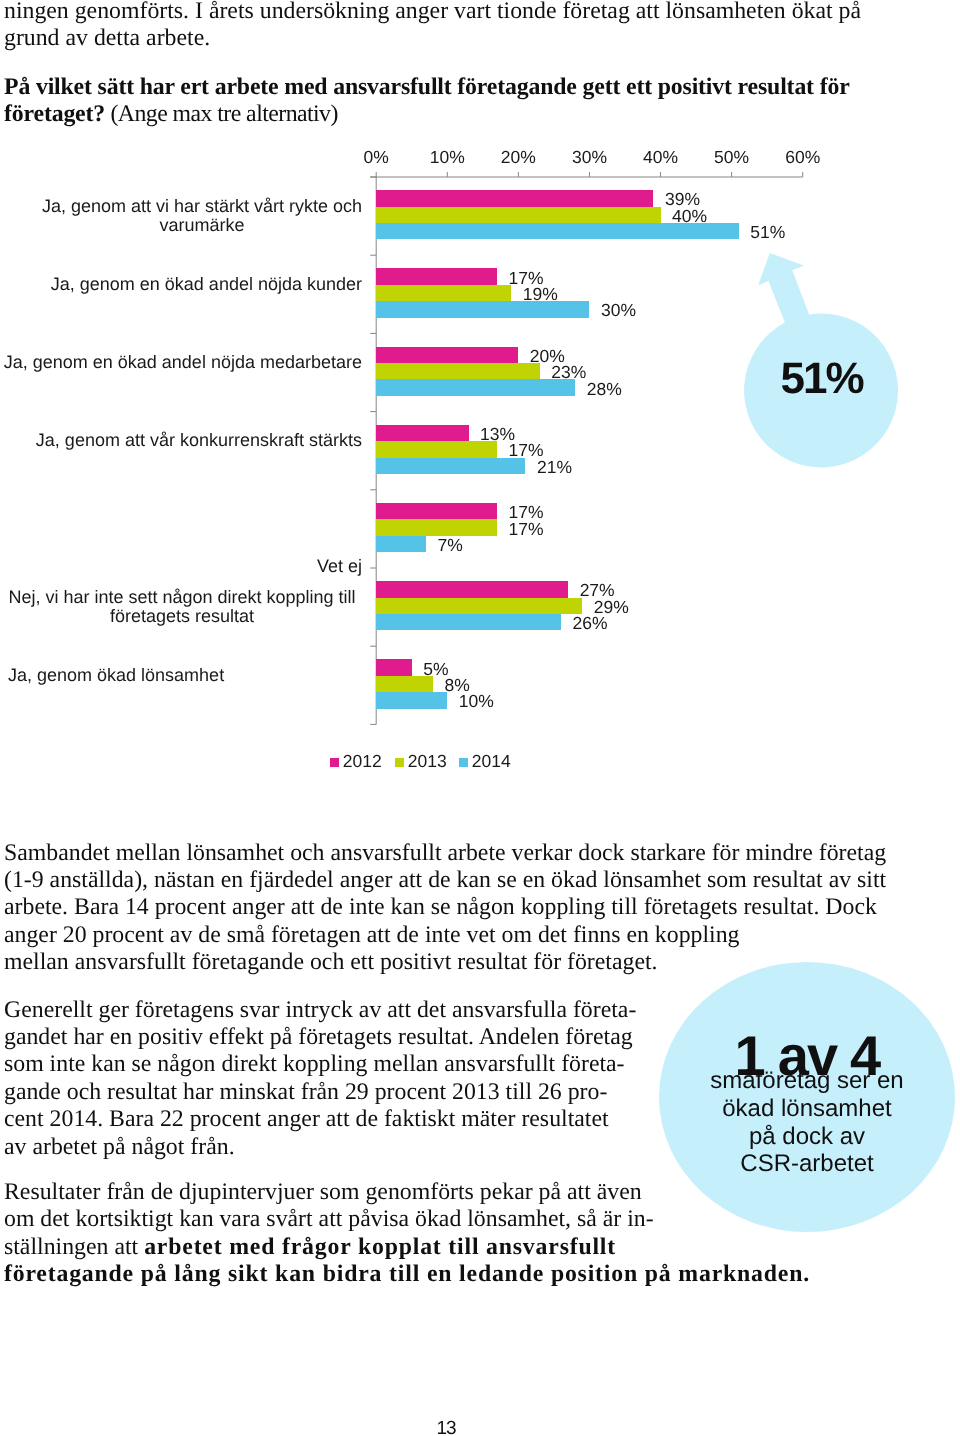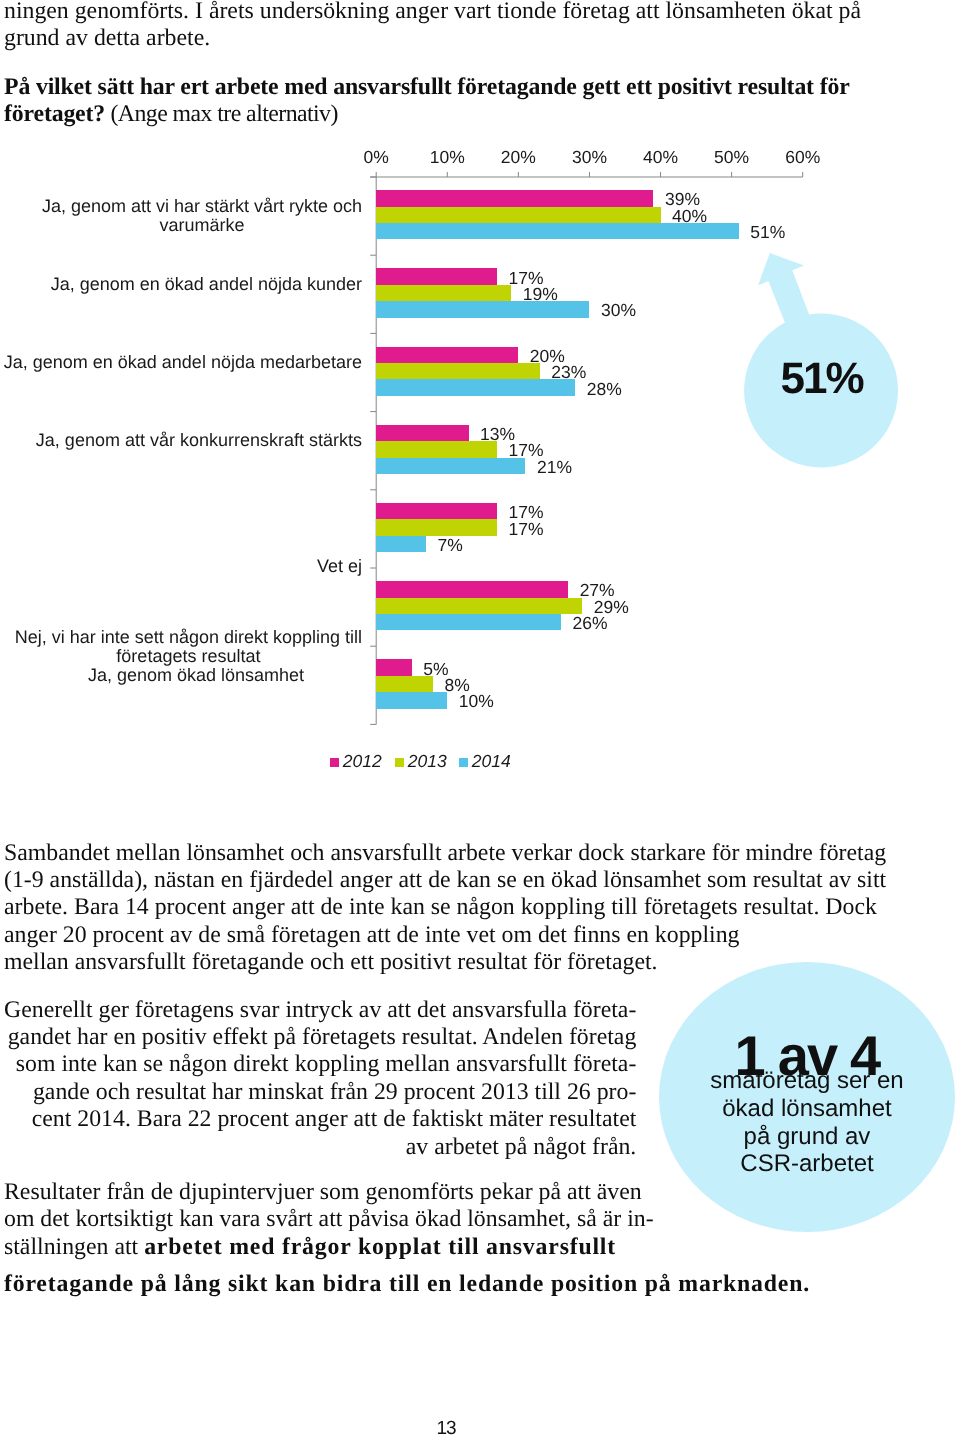--- a/index.html
+++ b/index.html
@@ -87,25 +87,25 @@
       </div>
       <div class="cat-label" style="left: 2px; width: 360px; top: 352.9px; display: flex; flex-direction: column; align-items: flex-end;">
         <span style="text-align: center; white-space: pre-line;">Ja, genom en ökad andel nöjda medarbetare</span>
       </div>
       <div class="cat-label" style="left: 2px; width: 360px; top: 431.1px; display: flex; flex-direction: column; align-items: flex-end;">
         <span style="text-align: center; white-space: pre-line;">Ja, genom att vår konkurrenskraft stärkts</span>
       </div>
       <div class="cat-label" style="left: 2px; width: 360px; top: 509.3px; display: flex; flex-direction: column; align-items: flex-end; margin-top: 48px;">
         <span style="text-align: center; white-space: pre-line;">Vet ej</span>
       </div>
-      <div class="cat-label" style="left: 2px; width: 360px; top: 587.5px; display: flex; flex-direction: column; align-items: flex-end; margin-top: 40px;">
+      <div class="cat-label" style="left: 2px; width: 360px; top: 587.5px; display: flex; flex-direction: column; ">
         <span style="text-align: center; white-space: pre-line;">Nej, vi har inte sett någon direkt koppling till
 företagets resultat</span>
       </div>
-      <div class="cat-label" style="left: 16px; width: 360px; top: 665.7px; display: flex; flex-direction: column; align-items: center;">
+      <div class="cat-label" style="left: 8px; width: 360px; top: 665.7px; display: flex; flex-direction: column; align-items: flex-start;">
         <span style="text-align: center; white-space: pre-line;">Ja, genom ökad lönsamhet</span>
       </div>
       <div class="bar" style="left: 376.2px; top: 190.275px; width: 277.225px; height: 16.35px; background: rgb(224, 27, 141);"></div>
       <div class="val-label" style="left: 664.925px; top: 189.45px;">39%</div>
       <div class="bar" style="left: 376.2px; top: 206.625px; width: 284.333px; height: 16.35px; background: rgb(192, 212, 4);"></div>
       <div class="val-label" style="left: 672.033px; top: 205.8px;">40%</div>
       <div class="bar" style="left: 376.2px; top: 222.975px; width: 362.525px; height: 16.35px; background: rgb(85, 195, 232);"></div>
       <div class="val-label" style="left: 750.225px; top: 222.15px;">51%</div>
       <div class="bar" style="left: 376.2px; top: 268.475px; width: 120.842px; height: 16.35px; background: rgb(224, 27, 141);"></div>
       <div class="val-label" style="left: 508.542px; top: 267.65px;">17%</div>
@@ -136,21 +136,21 @@
       <div class="bar" style="left: 376.2px; top: 597.625px; width: 206.142px; height: 16.35px; background: rgb(192, 212, 4);"></div>
       <div class="val-label" style="left: 593.842px; top: 596.8px;">29%</div>
       <div class="bar" style="left: 376.2px; top: 613.975px; width: 184.817px; height: 16.35px; background: rgb(85, 195, 232);"></div>
       <div class="val-label" style="left: 572.517px; top: 613.15px;">26%</div>
       <div class="bar" style="left: 376.2px; top: 659.475px; width: 35.5417px; height: 16.35px; background: rgb(224, 27, 141);"></div>
       <div class="val-label" style="left: 423.242px; top: 658.65px;">5%</div>
       <div class="bar" style="left: 376.2px; top: 675.825px; width: 56.8667px; height: 16.35px; background: rgb(192, 212, 4);"></div>
       <div class="val-label" style="left: 444.567px; top: 675px;">8%</div>
       <div class="bar" style="left: 376.2px; top: 692.175px; width: 71.0833px; height: 16.35px; background: rgb(85, 195, 232);"></div>
       <div class="val-label" style="left: 458.783px; top: 691.35px;">10%</div>
-      <div class="legend" style="left: 0px; top: 0px; width: 960px; height: 800px; font-style: italic;">
+      <div class="legend" style="left: 0px; top: 0px; width: 960px; height: 800px;">
         <span class="legend-swatch" style="position: absolute; left: 330.1px; top: 757.6px; width: 9.2px; height: 9.2px; margin: 0px; background: rgb(224, 27, 141);"></span>
         <span style="position: absolute; left: 342.7px; top: 750.5px;">2012</span>
         <span class="legend-swatch" style="position: absolute; left: 395.1px; top: 757.6px; width: 9.2px; height: 9.2px; margin: 0px; background: rgb(192, 212, 4);"></span>
         <span style="position: absolute; left: 407.7px; top: 750.5px;">2013</span>
         <span class="legend-swatch" style="position: absolute; left: 459.1px; top: 757.6px; width: 9.2px; height: 9.2px; margin: 0px; background: rgb(85, 195, 232);"></span>
         <span style="position: absolute; left: 471.7px; top: 750.5px;">2014</span>
       </div>
     </div>
 
   <svg class="abs" style="left:735px;top:240px;width:200px;height:250px" viewBox="0 0 200 250">
@@ -159,40 +159,40 @@
   <div class="callout-big" style="left:744px;top:354px;width:155px;font-size:44px;letter-spacing:-2px;">51%</div>
 
   <div class="body-copy" id="para1" style="left:4px;top:839.5px;">
       <div>Sambandet mellan lönsamhet och ansvarsfullt arbete verkar dock starkare för mindre företag</div>
       <div>(1-9 anställda), nästan en fjärdedel anger att de kan se en ökad lönsamhet som resultat av sitt</div>
       <div>arbete. Bara 14 procent anger att de inte kan se någon koppling till företagets resultat. Dock</div>
       <div>anger 20 procent av de små företagen att de inte vet om det finns en koppling</div>
       <div>mellan ansvarsfullt företagande och ett positivt resultat för företaget.</div>
     </div>
 
-  <div class="body-copy" id="para2" style="left:4px;top:996.5px;text-align:right;">
+  <div class="body-copy" id="para2" style="left:4px;top:996.5px;">
       <div>Generellt ger företagens svar intryck av att det ansvarsfulla företa-</div>
       <div>gandet har en positiv effekt på företagets resultat. Andelen företag</div>
       <div>som inte kan se någon direkt koppling mellan ansvarsfullt företa-</div>
       <div>gande och resultat har minskat från 29 procent 2013 till 26 pro-</div>
       <div>cent 2014. Bara 22 procent anger att de faktiskt mäter resultatet</div>
       <div>av arbetet på något från.</div>
     </div>
 
   <div class="abs" id="calloutBottomCircle" style="left: 659px; top: 962px; width: 296px; height: 270px; border-radius: 50%; background: rgb(198, 239, 252);"></div>
   <div class="callout-big" style="left:659px;top:1023px;width:296px;font-size:56px;letter-spacing:-1.8px;">1 av 4</div>
   <div class="callout-sub" id="calloutBottomLines" style="left:659px;top:1067px;width:296px;font-size:24px;line-height:27.8px;">
       <div>småföretag ser en</div>
       <div>ökad lönsamhet</div>
-      <div>på grund av</div>
+      <div>på dock av</div>
       <div>CSR-arbetet</div>
     </div>
 
   <div class="body-copy" id="para3" style="left:4px;top:1179px;">
       <div>Resultater från de djupintervjuer som genomförts pekar på att även</div>
       <div>om det kortsiktigt kan vara svårt att påvisa ökad lönsamhet, så är in-</div>
       <div style="width: 612px; white-space: normal; text-align: justify; text-align-last: justify;"><span>ställningen att </span><b class="wide">arbetet med frågor kopplat till ansvarsfullt</b></div>
-      <div style="width: 806px; white-space: normal; text-align: justify; text-align-last: justify; margin-top: 10px;"><b class="wide">företagande på lång sikt kan bidra till en ledande position på marknaden.</b></div>
+      <div style="width: 806px; white-space: normal; text-align: justify; text-align-last: justify;"><b class="wide">företagande på lång sikt kan bidra till en ledande position på marknaden.</b></div>
     </div>
 
   <div class="pagenum" style="left:396px;top:1418px;width:100px;">13</div>
 
 </div>
 
 </body></html>

